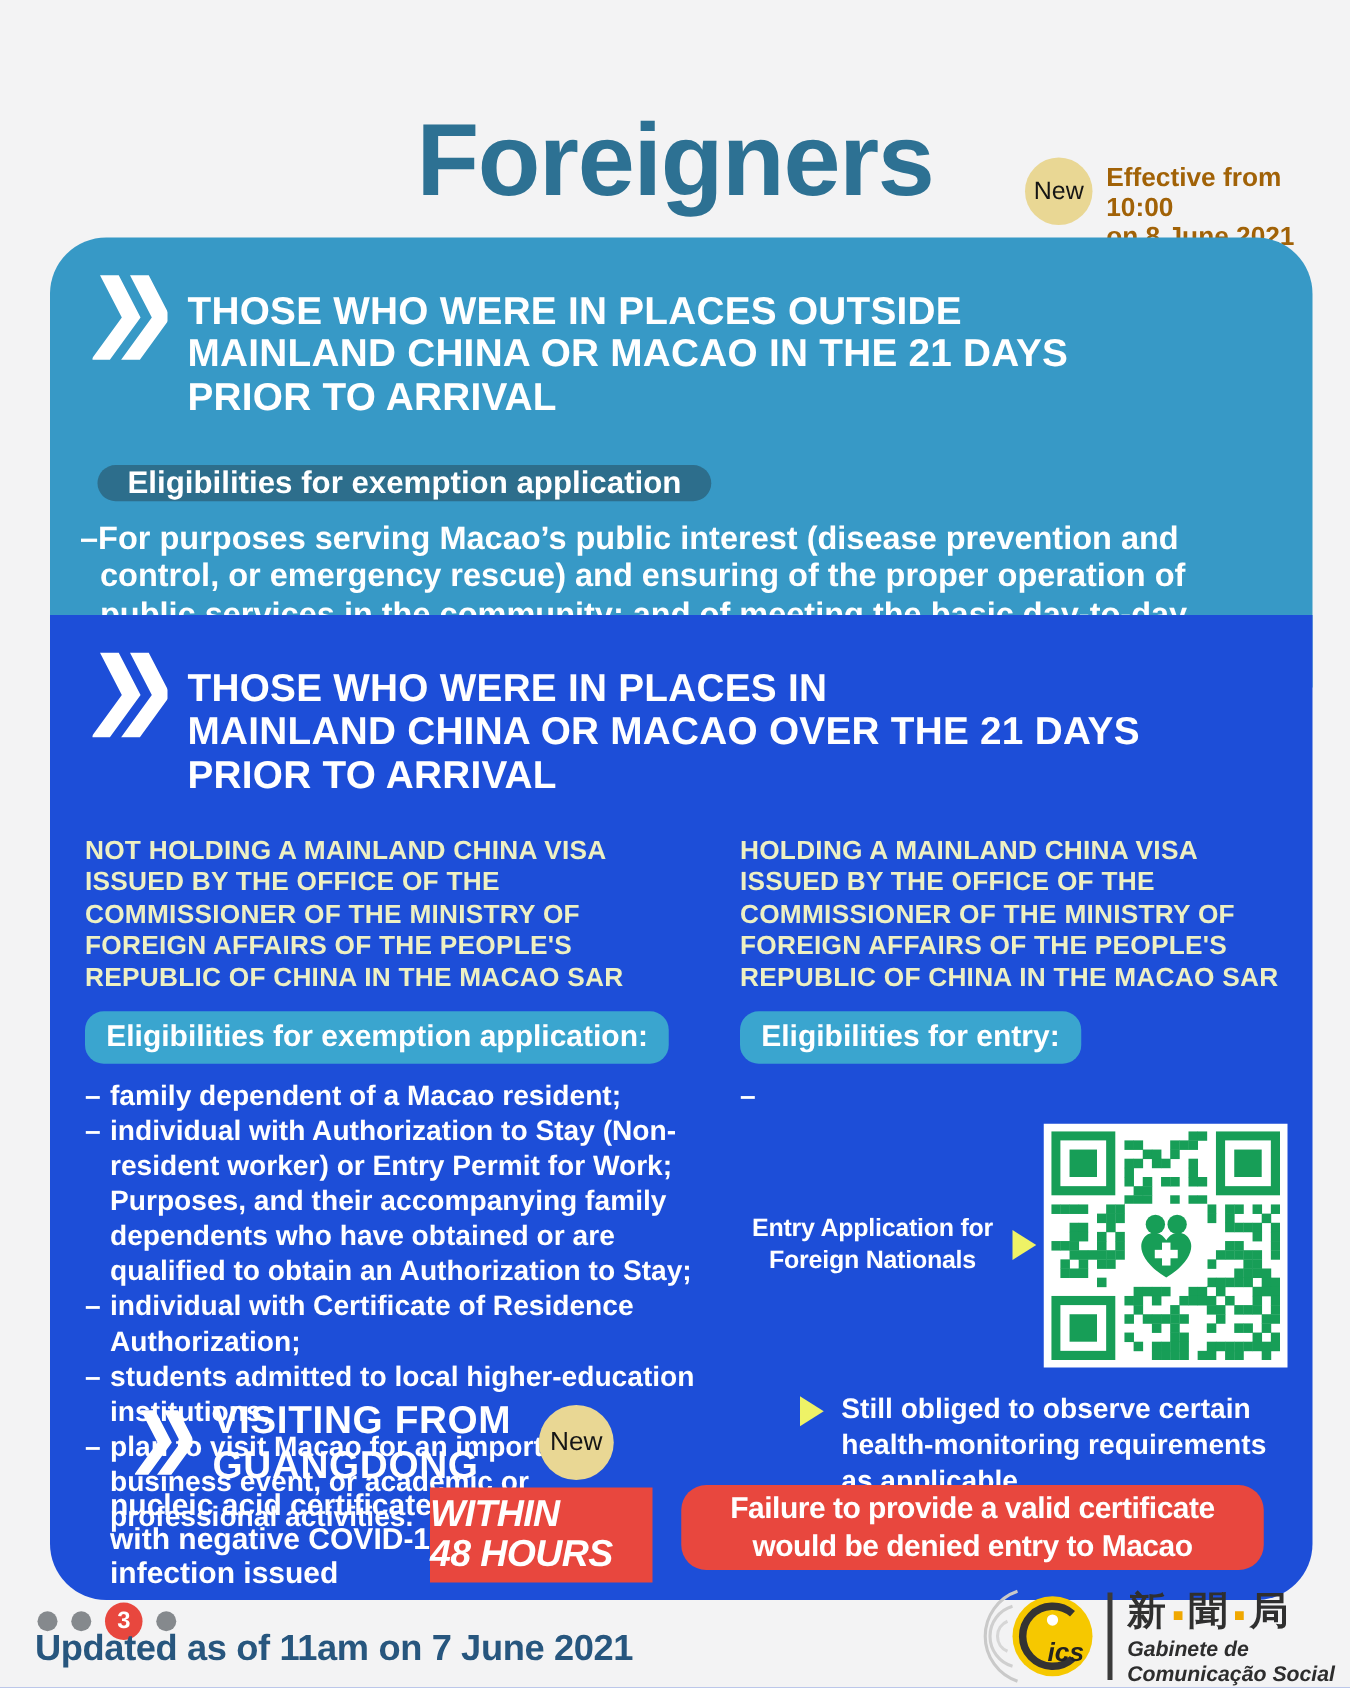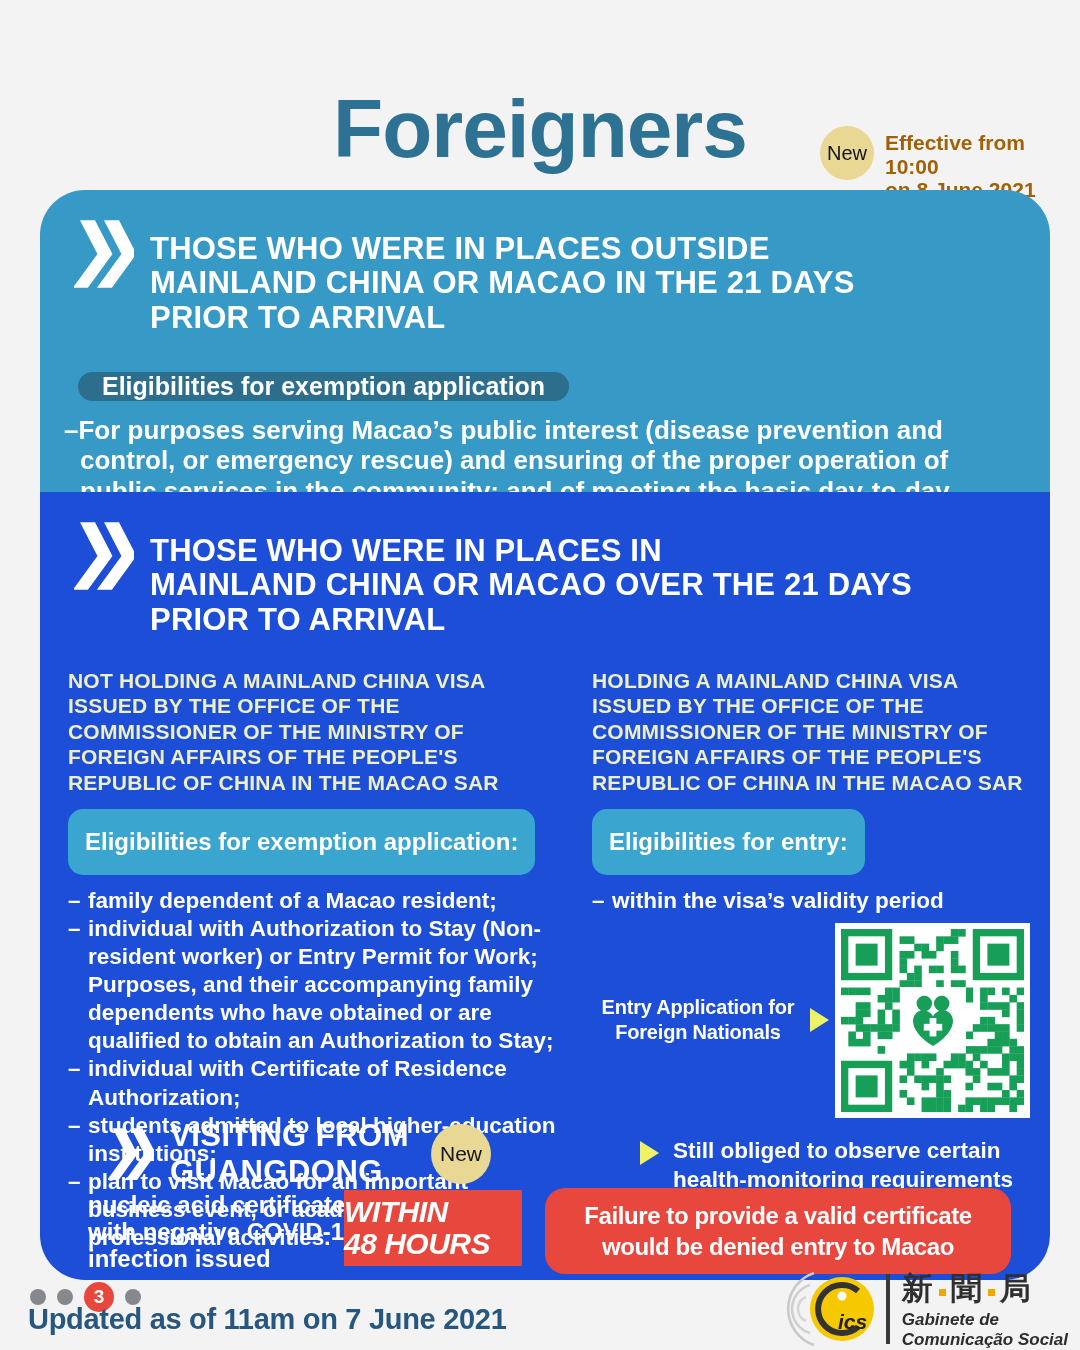--- a/index.html
+++ b/index.html
@@ -25,21 +25,21 @@
   .card2{position:absolute;left:40px;top:480px;width:1010px;height:788px;
     background:#1d4ed8;border-radius:0 0 45px 45px;margin-top:12px;}
 
   .sec-head{display:flex;align-items:flex-start;padding:16px 20px 0 34px;}
   .sec-head svg{flex:none;margin:4px 16px 0 0;}
   .sec-title{color:#fff;font-size:31px;font-weight:800;line-height:1.12;letter-spacing:0.2px;}
   .sec-title span{display:block;}
 
   .pill{display:inline-block;color:#fff;font-weight:800;border-radius:15px;white-space:nowrap;}
   .pill-dark{background:#2d6e8c;font-size:25px;padding:0 24px;margin:10px 0 0 38px;}
-  .pill-light{background:#3aa5cf;font-size:24px;padding:19px 17px;margin-top:13px;}
+  .pill-light{background:#3aa5cf;font-size:24px;padding:7px 17px;margin-top:13px;}
 
   .body1{margin:14px 26px 0 24px;color:#fff;font-size:26px;font-weight:600;line-height:1.18;
     padding-left:16px;text-indent:-16px;}
 
   
   .cols{display:flex;padding:4px 20px 0 28px;}
   .col-left{width:492px;flex:none;}
   .col-right{flex:1;margin-left:32px;}
   .ylw{color:#edf0c3;font-size:21px;font-weight:800;line-height:1.22;letter-spacing:0.2px;}
 
@@ -69,21 +69,21 @@
   .gd svg{flex:none;margin-right:16px;}
   .gd-title{color:#fff;font-size:31px;font-weight:800;line-height:1.15;letter-spacing:0.5px;}
   .gd-title span{display:block;}
   .gd-new{width:60px;height:60px;margin-left:22px;font-size:21px;}
 
   .cert{position:absolute;left:48px;top:700px;color:#fff;font-size:24px;font-weight:600;line-height:1.12;}
   .cert span{display:block;white-space:nowrap;}
   .within{position:absolute;left:304px;top:698px;width:178px;height:76px;background:#e8473e;
     display:flex;flex-direction:column;align-items:flex-start;justify-content:center;
     color:#fff;font-weight:800;font-size:30px;line-height:1.07;letter-spacing:-0.5px;font-style:italic;}
-  .failure{position:absolute;left:505px;top:696px;width:466px;height:86px;background:#e8473e;
+  .failure{position:absolute;left:505px;top:696px;width:466px;height:68px;background:#e8473e;
     border-radius:20px;display:flex;flex-direction:column;align-items:center;justify-content:center;
     color:#fff;font-weight:800;font-size:24px;line-height:1.3;letter-spacing:-0.4px;}
   .failure span{display:block;white-space:nowrap;}
 
   
   .dots{position:absolute;left:30px;top:1282px;display:flex;align-items:center;}
   .dot{width:16px;height:16px;border-radius:50%;background:#85898d;margin-right:11px;}
   .page-num{width:30px;height:30px;border-radius:50%;background:#e8473e;color:#fff;
     display:flex;align-items:center;justify-content:center;font-size:19px;font-weight:800;
     margin-right:11px;}
@@ -169,21 +169,20 @@
               <span class="btxt">plan to visit Macao for an important business event, or academic or professional activities.</span>
             </div>
           </div>
       </div>
 
       <div class="col-right">
         <div class="ylw">HOLDING A MAINLAND CHINA VISA ISSUED BY THE OFFICE OF THE COMMISSIONER OF THE MINISTRY OF FOREIGN AFFAIRS OF THE PEOPLE'S REPUBLIC OF CHINA IN THE MACAO SAR</div>
         <div class="pill pill-light">Eligibilities for entry:</div>
         <div class="bullet single">
           <span class="dash">–</span>
-          <span>within the visa’s validity period</span>
         </div>
         <div class="qr-row">
           <div class="qr-label">
             <span>Entry Application for</span>
             <span>Foreign Nationals</span>
           </div>
           <div class="tri"></div>
           <div class="qr-box">
             <div id="qrgrid"><svg viewBox="0 0 25 25" width="100%" height="100%">
                   <rect x="0" y="0" width="7" height="7" fill="#179e57"></rect>

